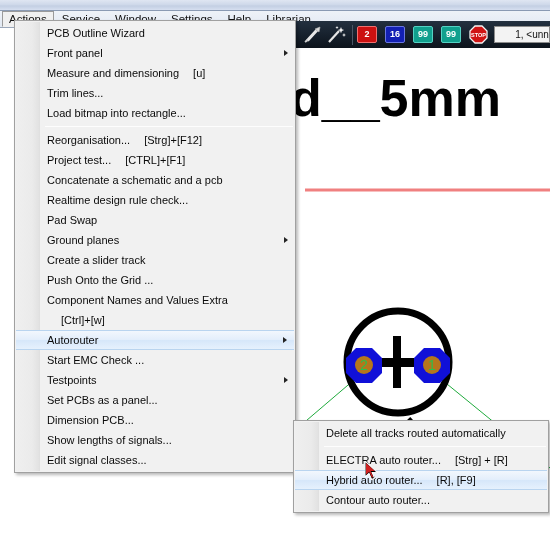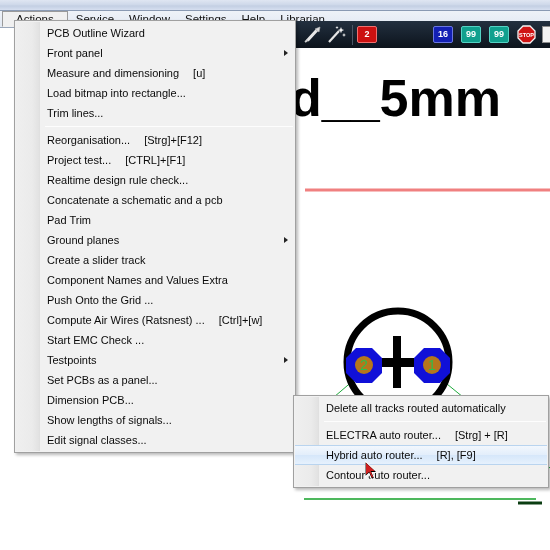--- a/index.html
+++ b/index.html
@@ -39,21 +39,21 @@
     font-size: 11.5px; color: #101010;
     padding: 1px 7px; margin-right: 1px;
     line-height: 14px;
     white-space: nowrap;
     cursor: default;
   }
   .menubar-item.active {
     background: #f0f0f0;
     border: 1px solid #9a9a9a;
     border-bottom-color: #f0f0f0;
-    padding: 0px 13px;
+    padding: 0px 6px;
   }
 
   
   .toolbar {
     position: absolute; left: 296px; top: 21px; width: 254px; height: 27px;
     background: linear-gradient(to bottom, #23303f 0%, #16202c 55%, #0d141c 100%);
     display: flex; align-items: center;
     padding-left: 6px;
     overflow: hidden;
   }
@@ -106,21 +106,21 @@
     border: 1px solid #a0a0a0;
     box-shadow: 2px 2px 3px rgba(0,0,0,0.28);
     padding: 2px 0;
   }
   .menu-gutter {
     position: absolute; left: 1px; top: 1px; bottom: 1px; width: 24px;
     background: linear-gradient(to right, #efefef, #ebebeb 70%, #e2e2e2 100%);
     border-right: 1px solid #e0e0e0;
   }
   .menu-main { left: 14px; top: 20px; width: 282px; }
-  .menu-sub  { left: 293px; top: 395px; width: 256px; }
+  .menu-sub  { left: 293px; top: 420px; width: 256px; }
 
   .mi {
     position: relative;
     height: 20px;
     display: flex; align-items: center;
     padding-left: 32px; padding-right: 18px;
     font-size: 11px; color: #0a0a0a;
     white-space: nowrap;
     cursor: default;
     z-index: 2;
@@ -183,21 +183,21 @@
         <g fill="#f2f2f2">
           <path d="M16 3 l0.9 2.2 2.2 0.9 -2.2 0.9 -0.9 2.2 -0.9 -2.2 -2.2 -0.9 2.2 -0.9 z"></path>
           <path d="M19 9 l0.6 1.4 1.4 0.6 -1.4 0.6 -0.6 1.4 -0.6 -1.4 -1.4 -0.6 1.4 -0.6 z"></path>
           <path d="M12 2 l0.5 1.1 1.1 0.5 -1.1 0.5 -0.5 1.1 -0.5 -1.1 -1.1 -0.5 1.1 -0.5 z"></path>
         </g>
       </svg>
     </div>
     <div class="tb-sep"></div>
     <div id="layer-buttons" style="display:flex;align-items:center;">
         <div class="layer-btn" style="background: rgb(204, 17, 17); border: 1px solid rgb(240, 112, 112);">2</div>
-        <div class="layer-btn" style="background: rgb(19, 32, 180); border: 1px solid rgb(106, 119, 224); margin-left: 48px;">16</div>
+        <div class="layer-btn" style="background: rgb(19, 32, 180); border: 1px solid rgb(106, 119, 224);">16</div>
         <div class="layer-btn" style="background: rgb(17, 160, 142); border: 1px solid rgb(85, 210, 196);">99</div>
         <div class="layer-btn" style="background: rgb(17, 160, 142); border: 1px solid rgb(85, 210, 196);">99</div>
       </div>
     <div style="flex:1 1 auto;"></div>
     <div class="stop-ico">
       <svg width="19" height="19" viewBox="0 0 19 19">
         <polygon points="6,1 13,1 18,6 18,13 13,18 6,18 1,13 1,6" fill="#d01414" stroke="#f5f5f5" stroke-width="1.3"></polygon>
         <text x="9.5" y="12" font-size="5.5" font-family="Liberation Sans, sans-serif" font-weight="bold" fill="#ffffff" text-anchor="middle">STOP</text>
       </svg>
     </div>
@@ -252,59 +252,62 @@
         </div>
         <div class="mi">
           <span class="label">Front panel</span>
           <span class="arrow"></span>
         </div>
         <div class="mi">
           <span class="label">Measure and dimensioning</span>
           <span class="accel">[u]</span>
         </div>
         <div class="mi">
+          <span class="label">Trim lines...</span>
+        </div>
+        <div class="mi">
           <span class="label">Load bitmap into rectangle...</span>
-        </div>
-        <div class="mi">
-          <span class="label">Trim lines...</span>
         </div>
         <div class="mi-sep"></div>
         <div class="mi">
           <span class="label">Reorganisation...</span>
           <span class="accel">[Strg]+[F12]</span>
         </div>
         <div class="mi">
           <span class="label">Project test...</span>
           <span class="accel">[CTRL]+[F1]</span>
         </div>
         <div class="mi">
+          <span class="label">Concatenate a schematic and a pcb</span>
+        </div>
+        <div class="mi">
           <span class="label">Realtime design rule check...</span>
         </div>
         <div class="mi">
-          <span class="label">Concatenate a schematic and a pcb</span>
-        </div>
-        <div class="mi">
-          <span class="label">Pad Trim</span>
+          <span class="label">Pad Swap</span>
         </div>
         <div class="mi">
           <span class="label">Ground planes</span>
           <span class="arrow"></span>
         </div>
         <div class="mi">
           <span class="label">Create a slider track</span>
         </div>
         <div class="mi">
+          <span class="label">Push Onto the Grid ...</span>
+        </div>
+        <div class="mi">
           <span class="label">Component Names and Values Extra</span>
         </div>
         <div class="mi">
-          <span class="label">Push Onto the Grid ...</span>
-        </div>
-        <div class="mi">
-          <span class="label">Compute Air Wires (Ratsnest) ...</span>
           <span class="accel">[Ctrl]+[w]</span>
+        </div>
+        <div class="mi hl">
+          <span class="label">Autorouter</span>
+          <span class="arrow"></span>
         </div>
         <div class="mi">
           <span class="label">Start EMC Check ...</span>
         </div>
         <div class="mi">
           <span class="label">Testpoints</span>
           <span class="arrow"></span>
         </div>
         <div class="mi">
           <span class="label">Set PCBs as a panel...</span>

